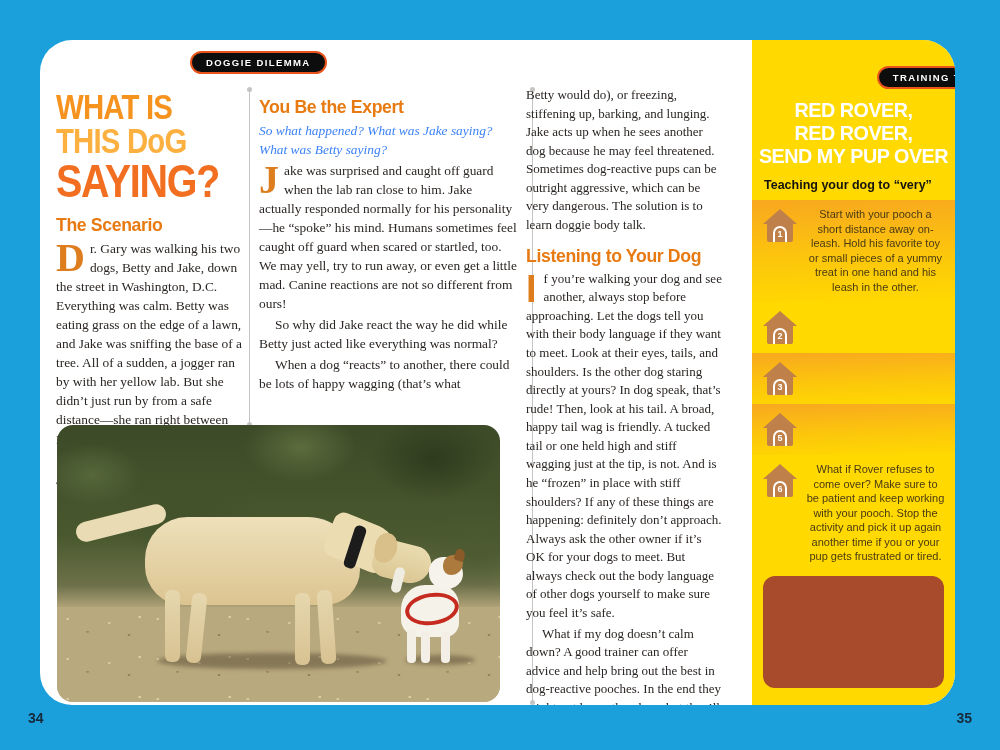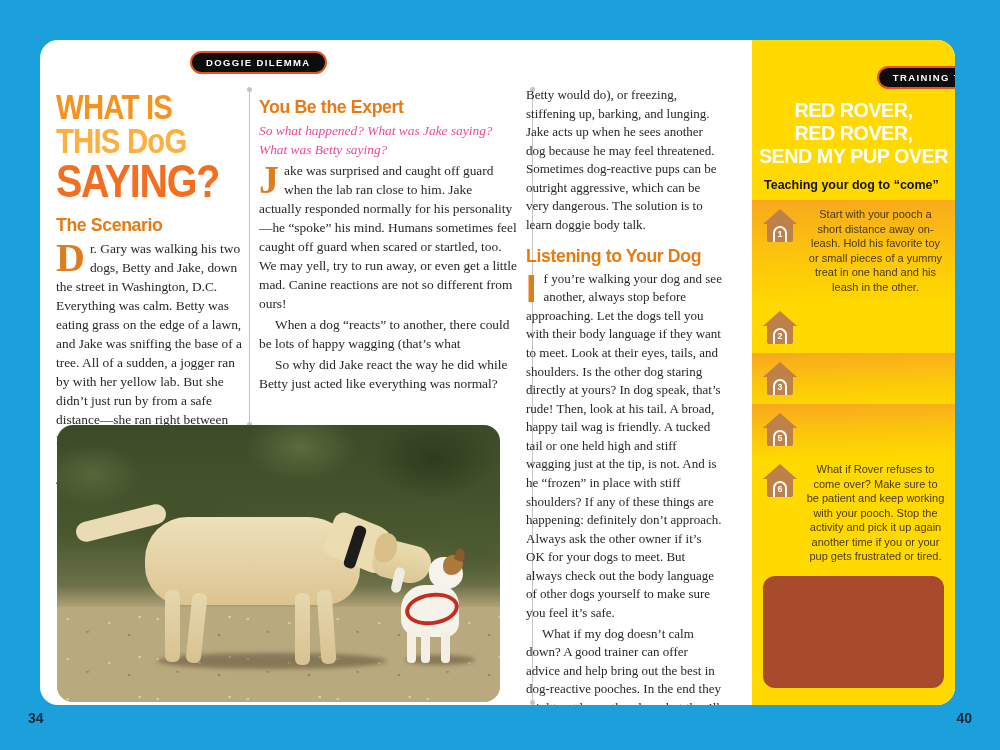--- a/index.html
+++ b/index.html
@@ -3,21 +3,21 @@
 <meta charset="utf-8">
 <style>
   html,body{margin:0;padding:0;}
   body{
     width:1000px;height:750px;position:relative;overflow:hidden;
     background:#1BA0DC;
     font-family:"Liberation Sans",sans-serif;
   }
   .page{
     position:absolute;left:40px;top:40px;width:915px;height:665px;
-    background:#ffffff;border-radius:18px;overflow:hidden;
+    background:#ffffff;border-radius:32px;overflow:hidden;
   }
   .pagenum{
     position:absolute;bottom:24px;font:bold 14px "Liberation Sans",sans-serif;color:#17293a;margin-top:15px;
   }
   .pagenum.left{left:28px;}
   .pagenum.right{right:28px;}
 
   
   .pill{
     position:absolute;background:#0d0d0d;border:2px solid #E8541C;border-radius:14px;
@@ -47,21 +47,21 @@
 
   .headline{font-family:"Liberation Sans",sans-serif;font-weight:bold;transform-origin:left top;}
   .t1{font-size:35px;line-height:.96;color:#F6921E;transform:scaleX(.84);letter-spacing:-1px;}
   .t2{font-size:35px;line-height:.96;color:#FBB040;transform:scaleX(.84);letter-spacing:-1px;}
   .t3{font-size:47px;line-height:1;color:#F26F21;transform:scaleX(.84);letter-spacing:-1.5px;}
 
   .sechead{
     font-family:"Liberation Sans",sans-serif;font-weight:bold;color:#E87A12;
     font-size:19px;letter-spacing:-.4px;margin:10px 0 3px 0;transform:scaleX(.93);transform-origin:left;
   }
-  .lead-italic{font-style:italic;color:#ec4899;}
+  .lead-italic{font-style:italic;color:#3b82f6;}
   .dropcap{
     float:left;color:#DD7D1E;font:bold 40px/0.82 "Liberation Serif",serif;padding:3px 5px 0 0;
   }
   .dropcap.bar{font-family:"Liberation Sans",sans-serif;font-size:38px;line-height:.85;padding-right:7px;}
 
   
   .photo-main{
     position:absolute;left:17px;top:385px;width:443px;height:277px;border-radius:16px;overflow:hidden;
     background:linear-gradient(180deg,#3c4a28 0%,#49582e 40%,#6d714a 58%,#b2a379 66%,#beae83 100%);
   }
@@ -144,22 +144,22 @@
     <p><span class="dropcap">D</span><span>r. Gary was walking his two dogs, Betty and Jake, down the street in Washington, D.C. Everything was calm. Betty was eating grass on the edge of a lawn, and Jake was sniffing the base of a tree. All of a sudden, a jogger ran by with her yellow lab. But she didn’t just run by from a safe distance—she ran right between Betty and Jake.</span></p>
     <p class="indent">Betty didn’t even notice. But Jake did.</p>
   </div>
 
   <div class="rule rule1"></div>
 
   <div class="col col2">
     <div class="sechead">You Be the Expert</div>
     <p class="lead-italic">So what happened? What was Jake saying? What was Betty saying?</p>
     <p><span class="dropcap">J</span><span>ake was surprised and caught off guard when the lab ran close to him. Jake actually responded normally for his personality—he “spoke” his mind. Humans sometimes feel caught off guard when scared or startled, too. We may yell, try to run away, or even get a little mad. Canine reactions are not so different from ours!</span></p>
+    <p class="indent">So why did Jake react the way he did while Betty just acted like everything was normal?</p>
     <p class="indent">When a dog “reacts” to another, there could be lots of happy wagging (that’s what</p>
-    <p class="indent">So why did Jake react the way he did while Betty just acted like everything was normal?</p>
   </div>
 
   <div class="rule rule2"></div>
 
   <div class="col col3">
     <p>Betty would do), or freezing, stiffening up, barking, and lunging. Jake acts up when he sees another dog because he may feel threatened. Sometimes dog-reactive pups can be outright aggressive, which can be very dangerous. The solution is to learn doggie body talk.</p>
     <div class="sechead">Listening to Your Dog</div>
     <p><span class="dropcap bar">I</span><span>f you’re walking your dog and see another, always stop before approaching. Let the dogs tell you with their body language if they want to meet. Look at their eyes, tails, and shoulders. Is the other dog staring directly at yours? In dog speak, that’s rude! Then, look at his tail. A broad, happy tail wag is friendly. A tucked tail or one held high and stiff wagging just at the tip, is not. And is he “frozen” in place with stiff shoulders? If any of these things are happening: definitely don’t approach. Always ask the other owner if it’s OK for your dogs to meet. But always check out the body language of other dogs yourself to make sure you feel it’s safe.</span></p>
     <p class="indent">What if my dog doesn’t calm down? A good trainer can offer advice and help bring out the best in dog-reactive pooches. In the end they might not love other dogs, but they’ll be safer around their canine friends.</p>
 
@@ -193,21 +193,21 @@
 
   <div class="sidebar">
     <div class="sb-head">
       <span class="pill training">TRAINING TIPS</span>
     </div>
     <div class="sb-title">
       <div>RED ROVER,</div>
       <div>RED ROVER,</div>
       <div>SEND MY PUP OVER</div>
     </div>
-    <div class="sb-sub">Teaching your dog to “come”</div>
+    <div class="sb-sub">Teaching your dog to “very”</div>
 
     <div class="tips">
       <div class="tip grad">
         <div class="house">
           <div class="roof"></div>
           <div class="base"></div>
           <div class="door">1</div>
         </div>
         <div class="tip-text">Start with your pooch a short distance away on-leash. Hold his favorite toy or small pieces of a yummy treat in one hand and his leash in the other.</div>
       </div>
@@ -257,13 +257,13 @@
       
       
       
       
     </div>
   </div>
 
 </div>
 
 <div class="pagenum left">34</div>
-<div class="pagenum right">40</div>
+<div class="pagenum right">35</div>
 
 </body></html>

